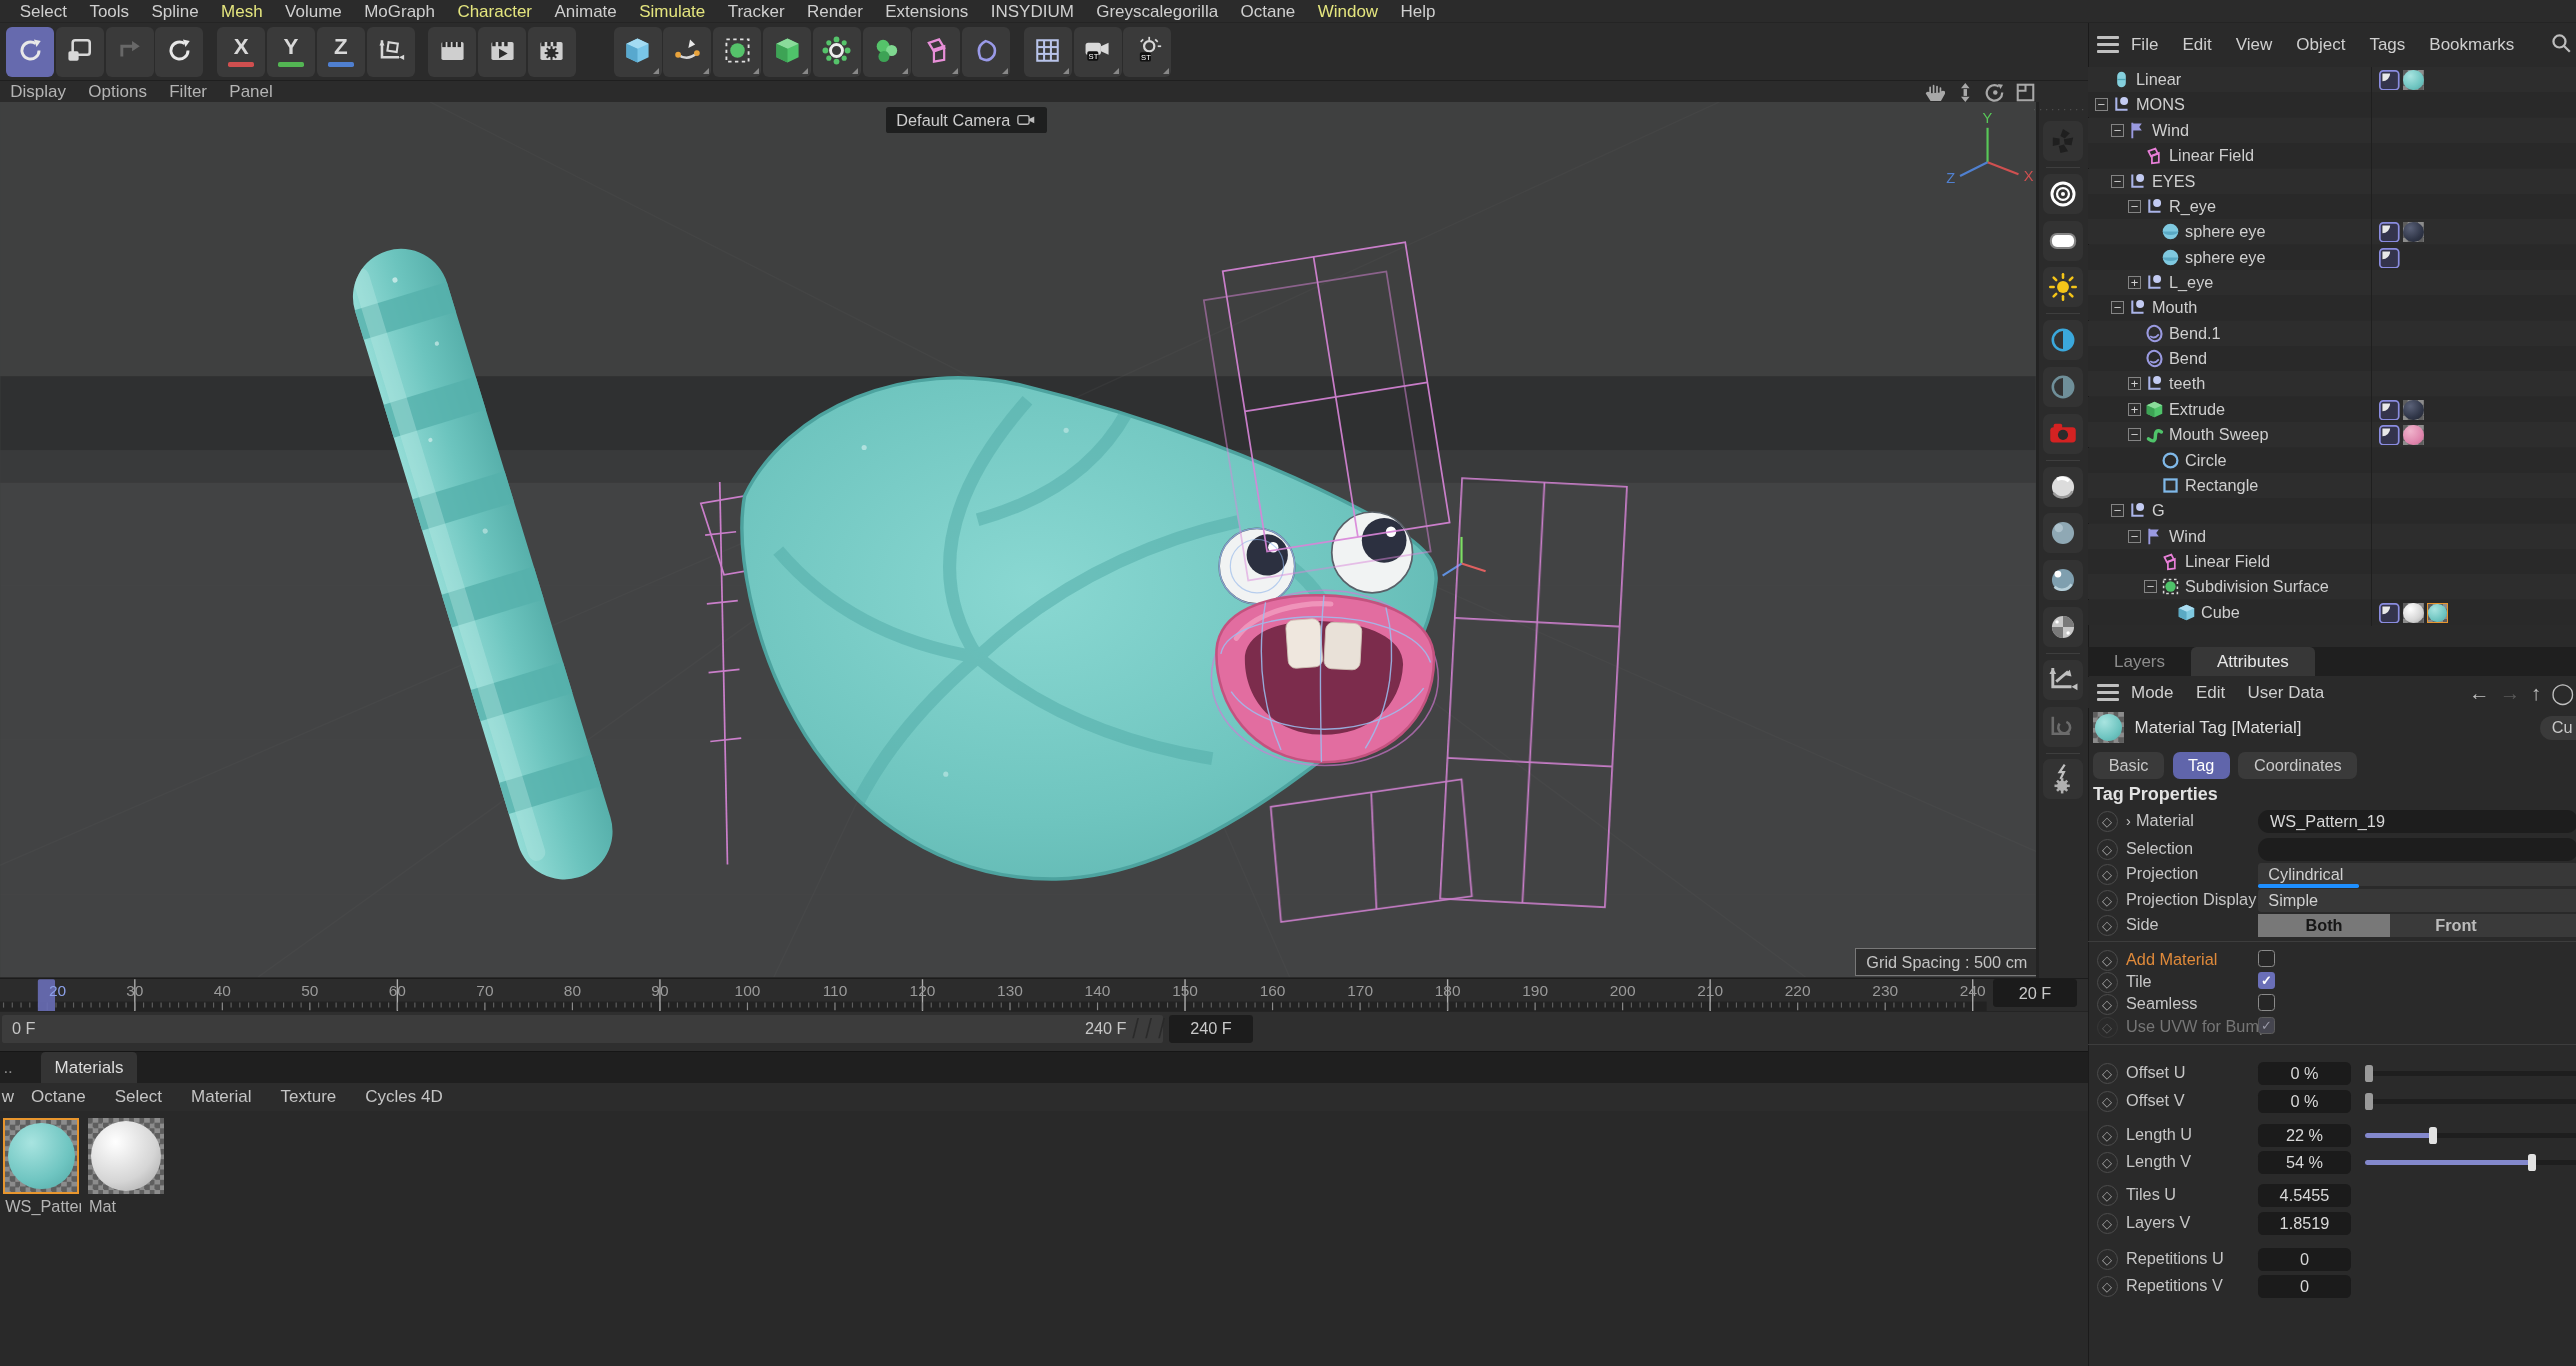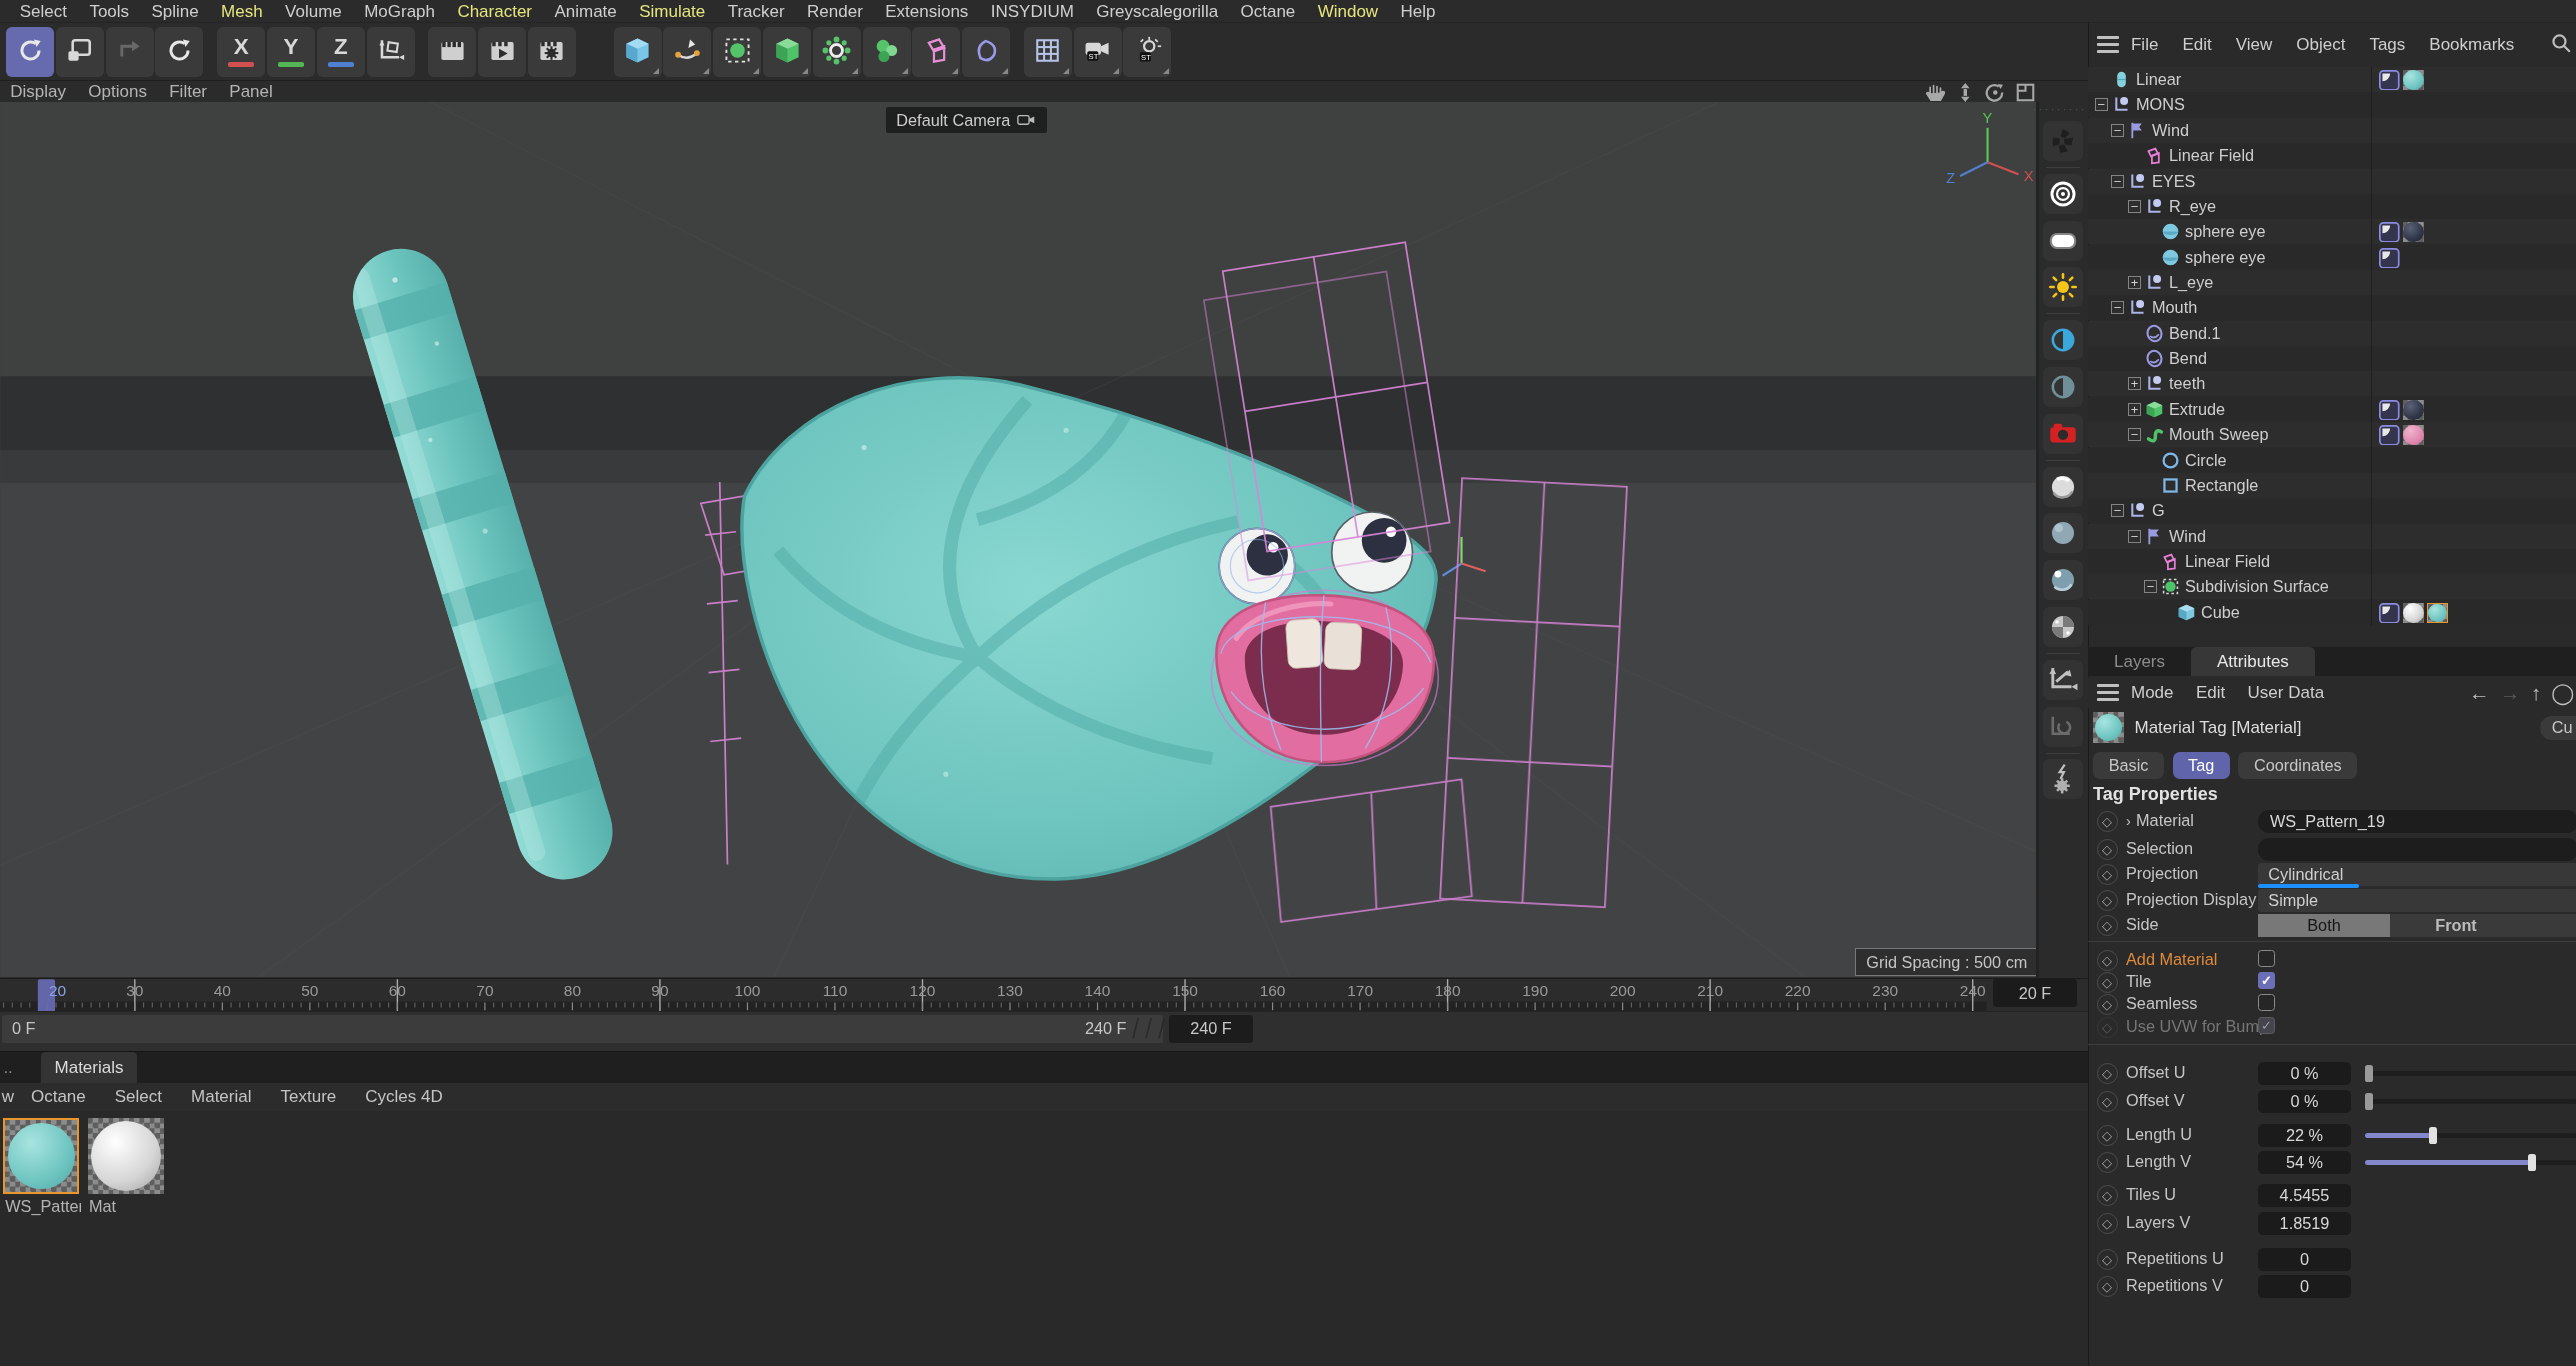--- a/index.html
+++ b/index.html
@@ -107,21 +107,21 @@
   .ar .lbl{position:absolute;left:38px;top:1.7px;font-size:16.3px;color:#c6c6c6;white-space:nowrap;}
   .ar.orange .lbl{color:#e08a3a;} .ar.disabled .lbl{color:#767676;} .ar.disabled .key{opacity:.4;}
   .ar .chev{color:#c6c6c6;font-size:14.6px;margin-right:5.2px;}
   .ctl-field{position:absolute;left:170px;top:0.9px;width:320px;height:23px;background:#1d1d1d;border-radius:11.2px;
              font-size:16.3px;color:#d8d8d8;display:flex;align-items:center;padding-left:12px;box-sizing:border-box;}
   .ctl-drop{position:absolute;left:170px;top:0.9px;width:320px;height:23px;background:#383838;border-radius:3.4px;
             font-size:16.3px;color:#d0d0d0;display:flex;align-items:center;padding-left:10.3px;box-sizing:border-box;}
   .ctl-drop .ul{position:absolute;left:0;bottom:-1.7px;width:101px;height:3.4px;background:#1e8fff;border-radius:1.7px;}
   .ctl-seg{position:absolute;left:170px;top:0.9px;height:23px;display:flex;}
   .ctl-seg .seg{width:132px;display:flex;align-items:center;justify-content:center;font-size:16.3px;font-weight:bold;}
-  .ctl-seg .seg.on{background:#787878;color:#161616;font-weight:normal;}
+  .ctl-seg .seg.on{background:#787878;color:#161616;font-weight:bold;}
   .ctl-seg .seg.off{background:#3a3a3a;color:#bcbcbc;}
   .ctl-check{position:absolute;left:170px;top:1.7px;width:17px;height:17px;border-radius:3.4px;box-sizing:border-box;
              display:flex;align-items:center;justify-content:center;font-size:13px;}
   .ctl-check.un{background:#262626;border:1.7px solid #8a8a8a;}
   .ctl-check.ck{background:#6a6fb8;color:#fff;font-weight:bold;}
   .ctl-check.dis{background:#45454f;border:0.9px solid #5c5c5c;color:#9a9aa8;}
   .ctl-val{position:absolute;left:170px;top:0.9px;width:93px;height:23px;background:#1b1b1b;border-radius:5.2px;
            font-size:16.3px;color:#d8d8d8;display:flex;align-items:center;justify-content:center;}
   .ctl-track{position:absolute;left:277px;top:9.5px;width:212px;height:5.2px;background:#1e1e1e;border-radius:2.6px;}
   .ctl-fill{position:absolute;left:0;top:0;height:5.2px;background:#8388cc;border-radius:2.6px;}

